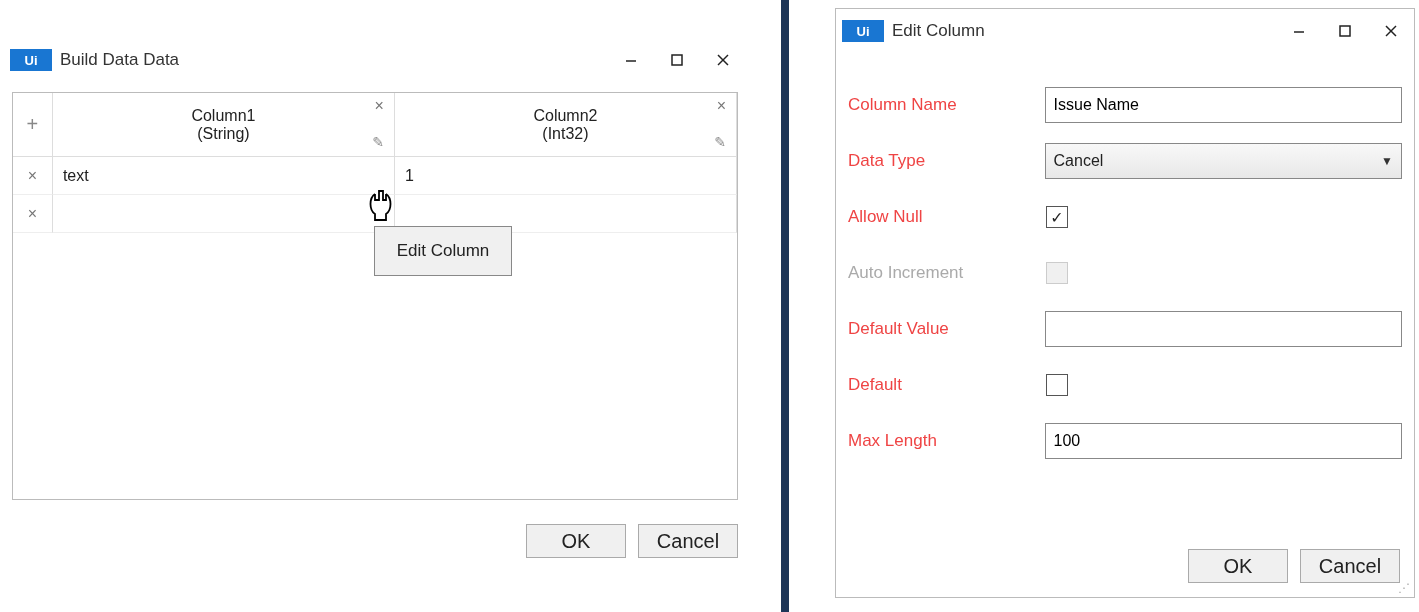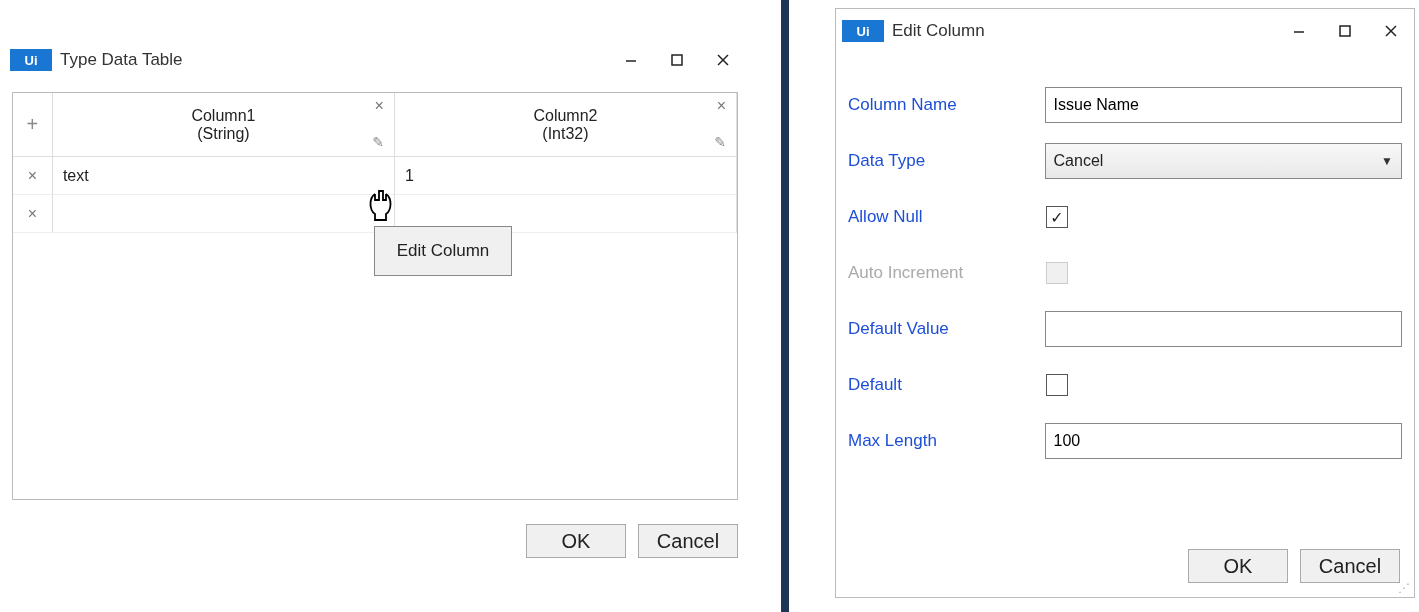--- a/index.html
+++ b/index.html
@@ -81,21 +81,21 @@
     background:#f0f0f0; border:1px solid #888;
     display:flex; align-items:center; justify-content:center;
     font-size:17px; z-index:5;
   }
   .cursor { position:absolute; left:362px; top:148px; z-index:6; }
   
   .win-right { left:835px; top:8px; width:580px; height:590px; border:1px solid #bbb; }
   .win-right .titlebar { height:44px; }
   .form { padding:24px 12px 0 12px; }
   .frow { display:flex; align-items:center; height:56px; }
-  .flabel { width:198px; font-size:17px; color:#1d4ed8; }
+  .flabel { width:198px; font-size:17px; color:#ef4444; }
   .flabel.disabled { color:#aaa; }
   .tinput {
     width:360px; height:36px; border:1px solid #888; padding:0 8px;
     font-size:16px; background:#fff;
   }
   .select {
     width:360px; height:36px; border:1px solid #888; padding:0 8px;
     font-size:16px; background:linear-gradient(#f8f8f8,#e8e8e8);
     display:flex; align-items:center; position:relative;
   }
@@ -115,21 +115,21 @@
   }
 </style>
 </head>
 <body>
 
 <div class="divider"></div>
 
 <div class="win win-left">
   <div class="titlebar">
     <div class="logo">Ui</div>
-    <span>Type Data Table</span>
+    <span>Build Data Data</span>
     <div class="titlebtns">
       <div class="titlebtn">
         <svg width="14" height="14">
             <line x1="2" y1="8" x2="12" y2="8" stroke-width="1.5"></line>
           </svg>
       </div>
       <div class="titlebtn">
         <svg width="14" height="14">
             <rect x="2" y="2" width="10" height="10" fill="none" stroke-width="1.5"></rect>
           </svg>

